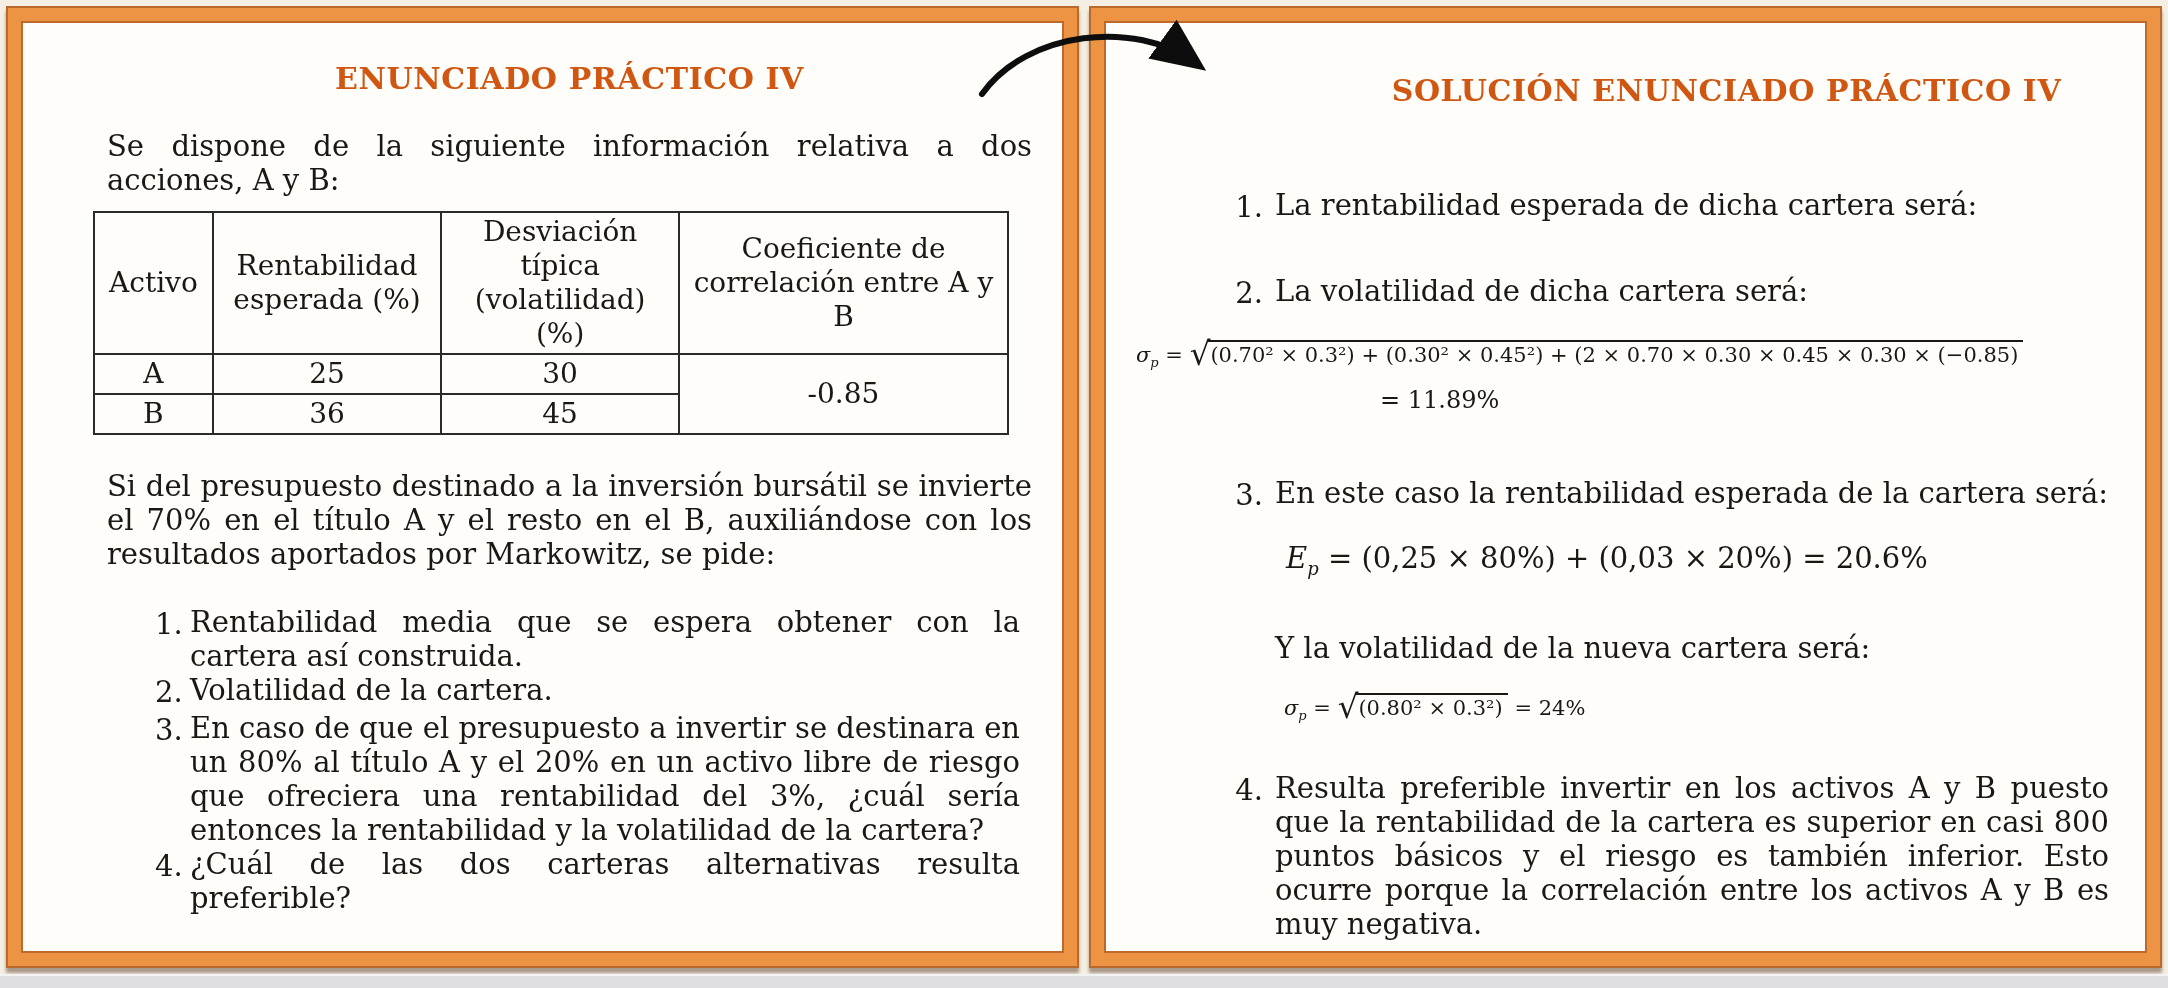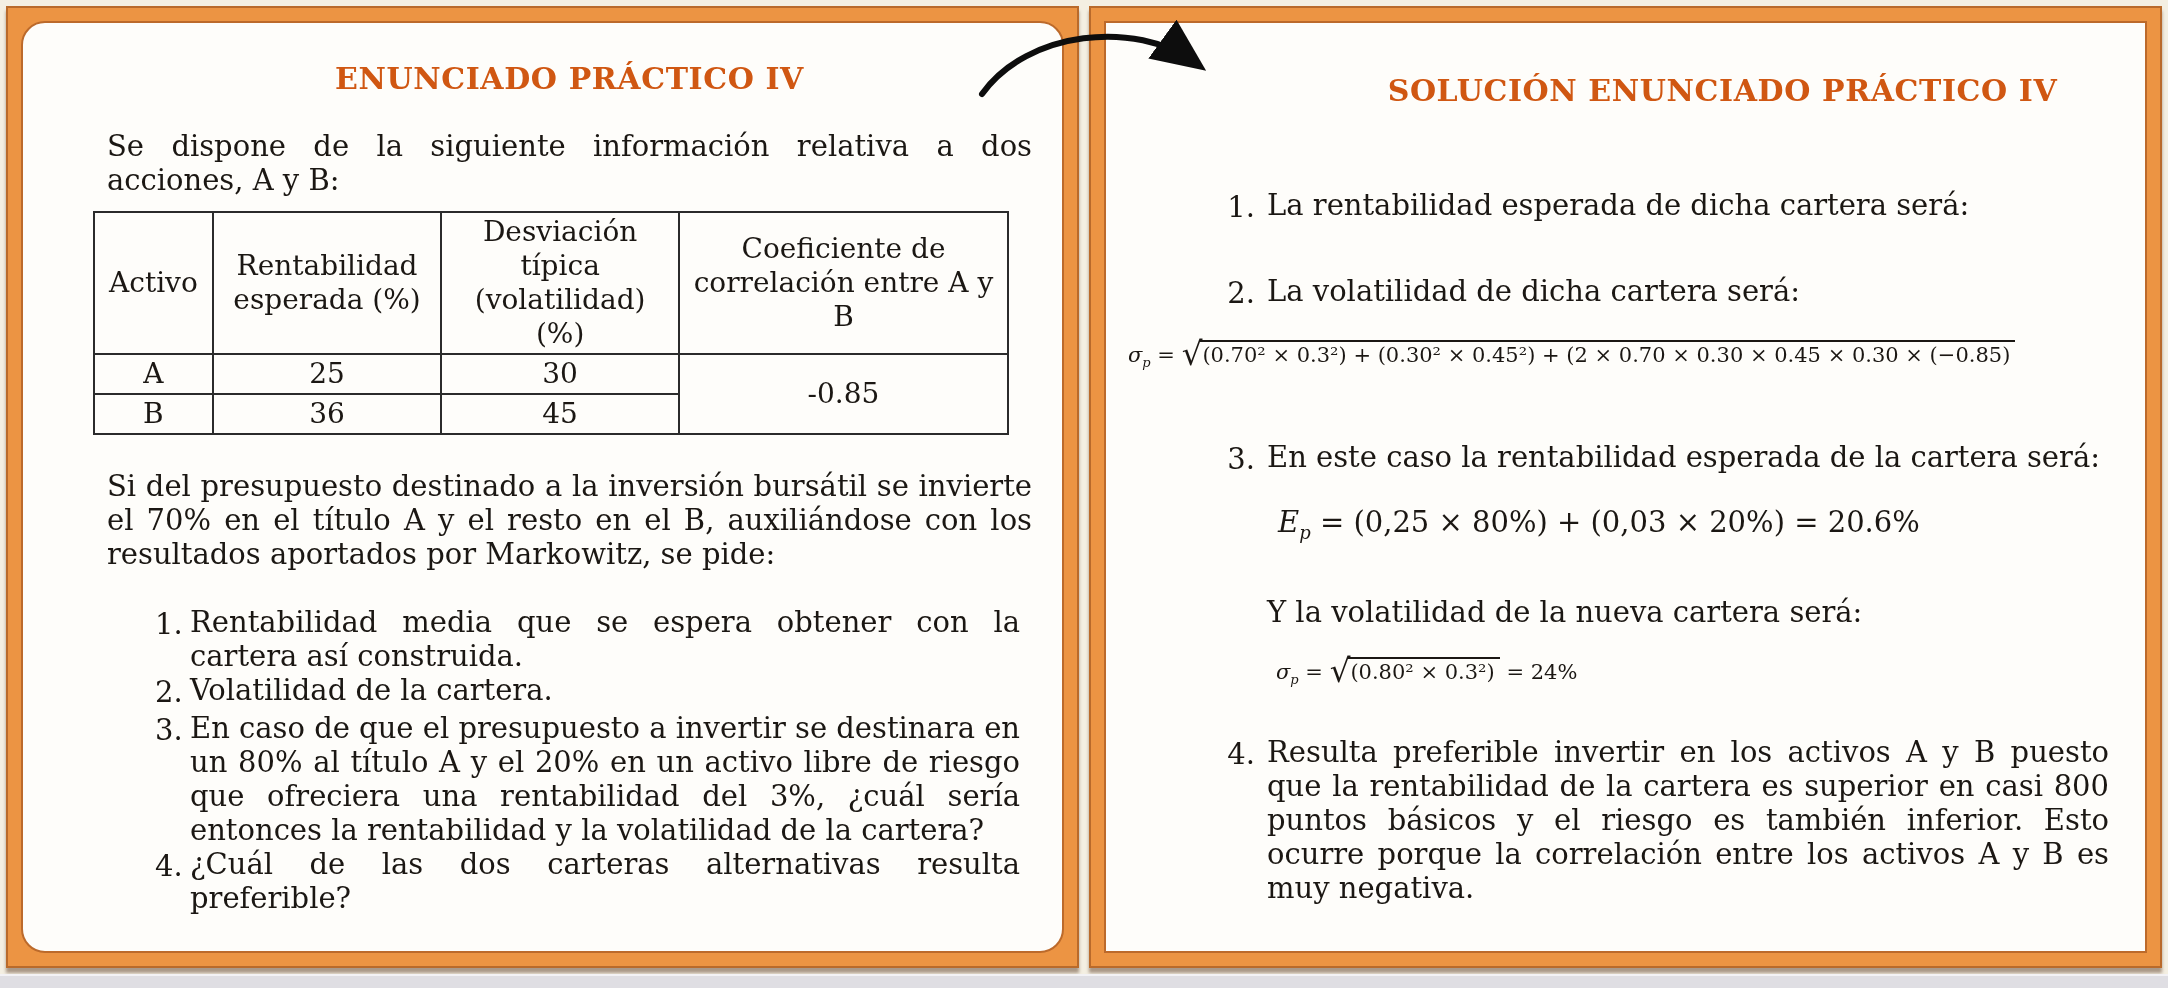--- a/index.html
+++ b/index.html
@@ -27,22 +27,22 @@
     box-sizing: border-box;
     height: 962px;
   }
   .inner {
     background: #fefdfa;
     border: 2px solid #bc6a2b;
     height: 100%;
     box-sizing: border-box;
     overflow: hidden;
   }
-  .inner-left  { padding: 20px 30px 0 84px; border-radius: 24px; }
-  .inner-right { padding: 20px 36px 0 20px; }
+  .inner-left  { padding: 20px 30px 0 84px; }
+  .inner-right { padding: 20px 36px 0 28px; }
 
   .panel-title {
     font-weight: bold;
     font-size: 30px;
     letter-spacing: .6px;
     color: #d05712;
     text-align: center;
   }
   .title-left  { margin-top: 18px; }
   .title-right { margin-top: 30px; padding-left: 210px; }
@@ -187,20 +187,21 @@
         <span class="txt body-text">La rentabilidad esperada de dicha cartera será:</span>
       </div>
 
       <div class="step step2">
         <span class="num">2.</span>
         <span class="txt body-text">La volatilidad de dicha cartera será:</span>
       </div>
       <div class="formula f-small f-sigma-big">
         <span class="var">σ</span><sub>p</sub><span> = </span><span class="sqrt-sign">√</span><span class="radicand">(0.70² × 0.3²) + (0.30² × 0.45²) + (2 × 0.70 × 0.30 × 0.45 × 0.30 × (−0.85)</span>
       </div>
+      <div class="f-result">= 11.89%</div>
 
       <div class="step step3">
         <span class="num">3.</span>
         <span class="txt body-text">En este caso la rentabilidad esperada de la cartera será:</span>
       </div>
       <div class="formula f-ep">
         <span class="var">E</span><sub>p</sub><span> = (0,25 × 80%) + (0,03 × 20%) = 20.6%</span>
       </div>
       <div class="body-text mid-line">Y la volatilidad de la nueva cartera será:</div>
       <div class="formula f-small f-sigma-small">

